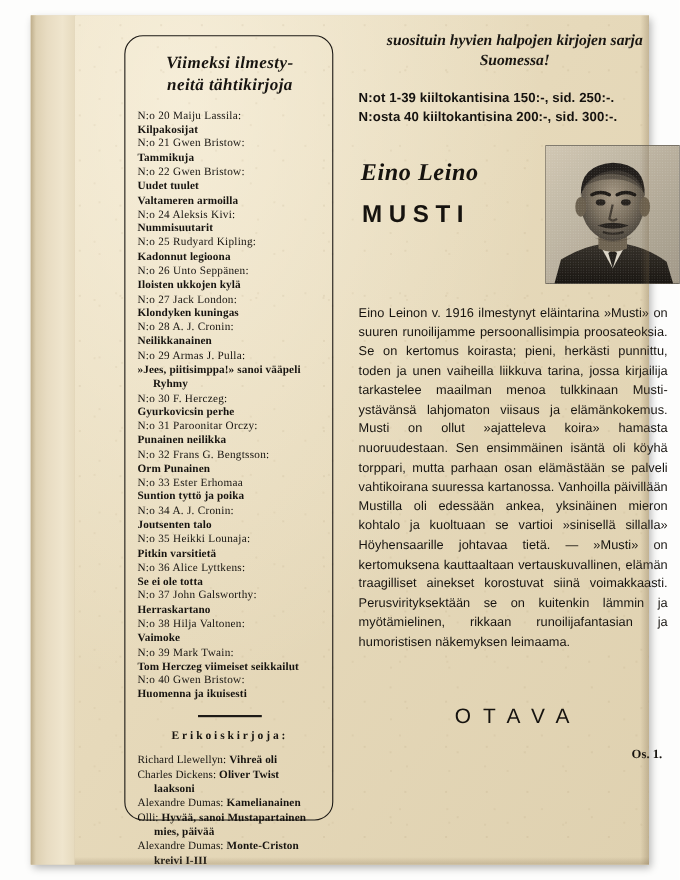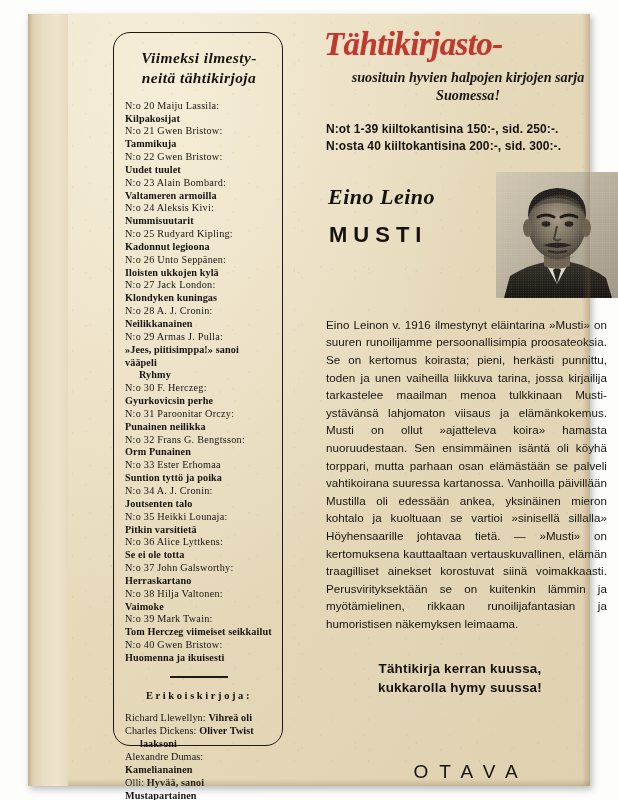--- a/index.html
+++ b/index.html
@@ -64,21 +64,21 @@
       radial-gradient(circle at 71% 35%, rgba(150,125,85,.45) 0 1px, transparent 1px),
       radial-gradient(circle at 88% 77%, rgba(150,125,85,.4) 0 1px, transparent 1px),
       radial-gradient(circle at 25% 88%, rgba(150,125,85,.4) 0 1px, transparent 1px);
     background-size: 37px 41px, 53px 47px, 61px 59px, 43px 67px, 71px 53px;
   }
 
   
   #booklist-frame {
     position: absolute;
     left: 45px; top: 18px;
-    width: 170px; height: 714px;
+    width: 190px; height: 714px;
     border: 1.6px solid #1d1a16;
     border-radius: 17px;
     box-sizing: border-box;
     padding: 12px 9px 8px 11px;
     color: #171410;
   }
   .list-heading {
     font-family: "Liberation Serif", serif;
     font-style: italic;
     font-weight: bold;
@@ -214,21 +214,21 @@
     margin-top: 26px;
     text-align: center;
     font-size: 13.4px;
     font-weight: bold;
     color: #16130f;
     line-height: 1.42;
     letter-spacing: .2px;
     width: 268px;
   }
   #publisher {
-    margin-top: 64px;
+    margin-top: 48px;
     text-align: center;
     font-size: 19px;
     color: #16130f;
     letter-spacing: 11px;
     padding-left: 11px;
     width: 268px;
   }
   #edition {
     margin-top: 17px;
     text-align: right;
@@ -261,21 +261,20 @@
             </div>
             <div class="entry">
               <div class="entry-author">N:o 21 Gwen  Bristow:</div>
               <div class="entry-title">Tammikuja</div>
             </div>
             <div class="entry">
               <div class="entry-author">N:o 22 Gwen  Bristow:</div>
               <div class="entry-title">Uudet tuulet</div>
             </div>
             <div class="entry">
-              <div class="entry-author">N:o 23 Alain  Bombard:</div>
               <div class="entry-title">Valtameren  armoilla</div>
             </div>
             <div class="entry">
               <div class="entry-author">N:o 24 Aleksis  Kivi:</div>
               <div class="entry-title">Nummisuutarit</div>
             </div>
             <div class="entry">
               <div class="entry-author">N:o 25 Rudyard  Kipling:</div>
               <div class="entry-title">Kadonnut legioona</div>
             </div>
@@ -350,21 +349,20 @@
             <div class="special-line"><span>Alexandre Dumas: </span><span class="bold">Kamelianainen</span></div>
             <div class="special-line"><span>Olli: </span><span class="bold">Hyvää, sanoi Mustapartainen</span></div>
             <div class="special-line ind bold" style="font-weight: bold;">mies,  päivää</div>
             <div class="special-line"><span>Alexandre Dumas: </span><span class="bold">Monte-Criston</span></div>
             <div class="special-line ind bold" style="font-weight: bold;">kreivi I-III</div>
           </div>
       </div>
 
       <div id="right">
 
-        <div id="brand">Tähtikirjasto-</div>
         <div id="tagline">suosituin hyvien halpojen kirjojen sarja Suomessa!</div>
 
         <div class="price-line">N:ot 1-39 kiiltokantisina 150:-, sid. 250:-.</div>
         <div class="price-line">N:osta 40 kiiltokantisina 200:-, sid. 300:-.</div>
 
         <div id="title-block">
           <div id="author-name">Eino Leino</div>
           <div id="work-title">MUSTI</div>
 
           <div id="portrait">
@@ -414,21 +412,20 @@
               <path d="M52 79 Q61 82 71 79" stroke="#332e28" stroke-width="2" fill="none"></path>
 
               <path d="M44 84 Q61 92 79 84 Q61 90 44 84 Z" fill="#564e43" opacity=".6"></path>
             </svg>
             <div class="halftone"></div>
           </div>
         </div>
 
         <div id="blurb">Eino Leinon v. 1916 ilmestynyt eläintarina »Musti» on suuren runoilijamme persoonallisimpia proosateoksia. Se on kertomus koirasta; pieni, herkästi punnittu, toden ja unen vaiheilla liikkuva tarina, jossa kirjailija tarkastelee maailman menoa tulkkinaan Musti-ystävänsä lahjomaton viisaus ja elämänkokemus. Musti on ollut »ajatteleva koira» hamasta nuoruudestaan. Sen ensimmäinen isäntä oli köyhä torppari, mutta parhaan osan elämästään se palveli vahtikoirana suuressa kartanossa. Vanhoilla päivillään Mustilla oli edessään ankea, yksinäinen mieron kohtalo ja kuoltuaan se vartioi »sinisellä sillalla» Höyhensaarille johtavaa tietä. — »Musti» on kertomuksena kauttaaltaan vertauskuvallinen, elämän traagilliset ainekset korostuvat siinä voimakkaasti. Perusvirityksektään se on kuitenkin lämmin ja myötämielinen, rikkaan runoilijafantasian ja humoristisen näkemyksen leimaama.</div>
 
-        <div id="slogan">Tähtikirja kerran kuussa,<br>kukkarolla hymy suussa!</div>
         <div id="publisher">OTAVA</div>
         <div id="edition">Os. 1.</div>
       </div>
 
       <div id="cover-right-fold"></div>
       <div id="cover-bottom-fold"></div>
     </div>
   </div>
 </div>
 

